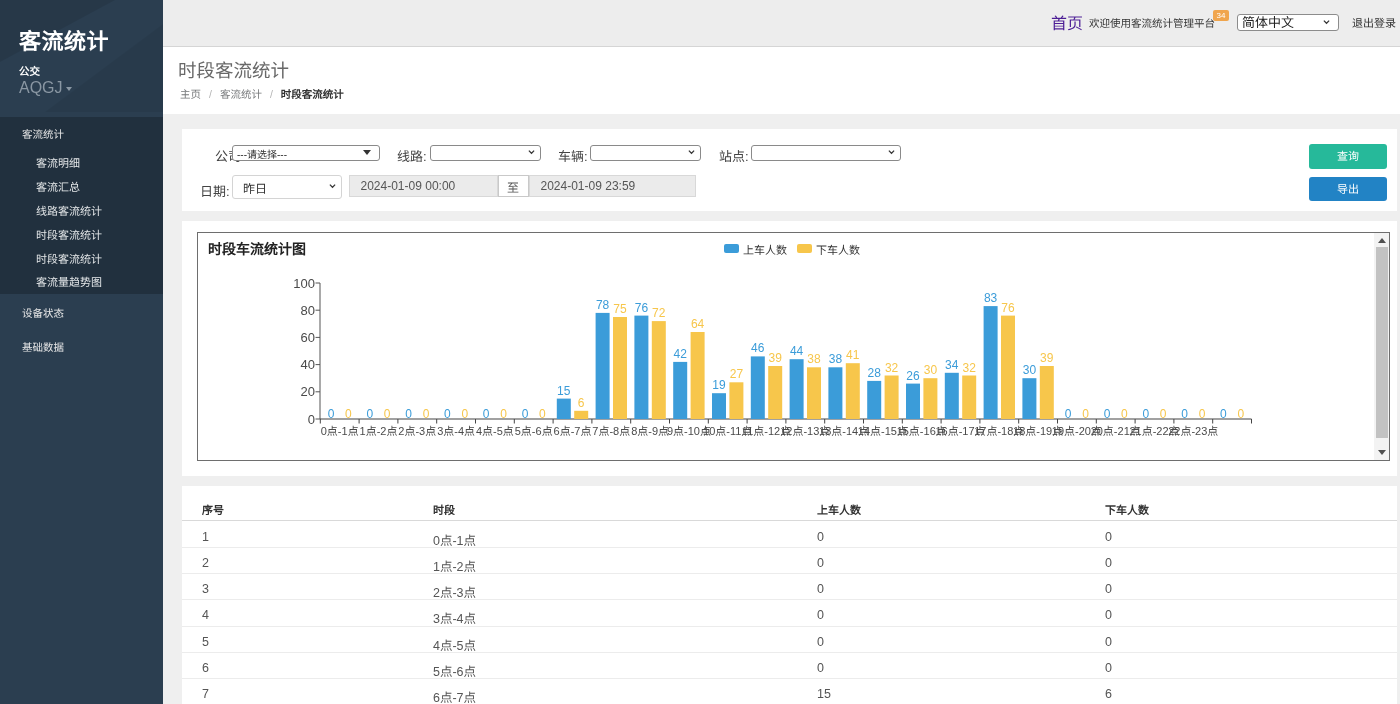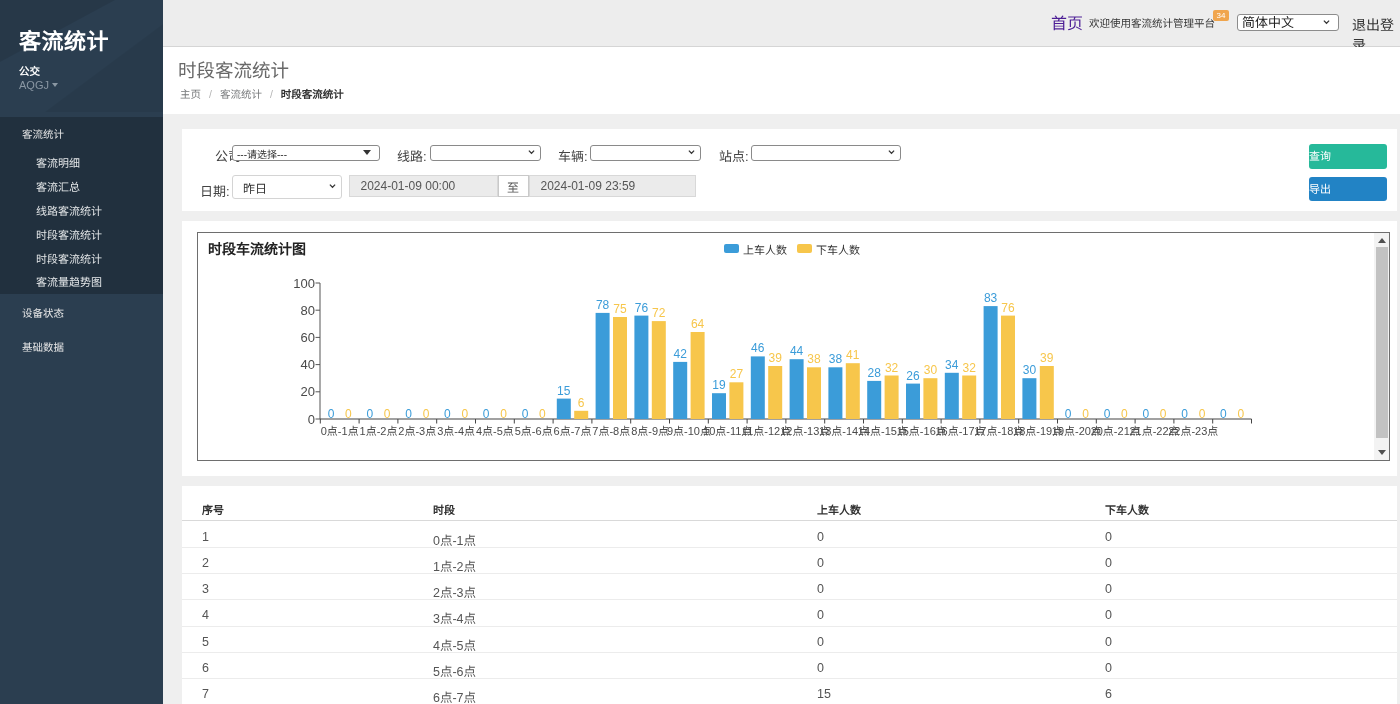--- a/index.html
+++ b/index.html
@@ -3,52 +3,52 @@
 <style>
 *{margin:0;padding:0;box-sizing:border-box}
 html,body{width:1400px;height:704px;overflow:hidden}
 body{font-family:"Liberation Sans",sans-serif;position:relative;background:#EFEFEF;font-size:13px;color:#333}
 
 #side{position:absolute;left:0;top:0;width:163px;height:704px;background:#2B3E50;overflow:hidden}
 #side .facet1{position:absolute;left:0;top:0;width:0;height:0;border-top:62px solid rgba(0,0,0,.09);border-right:115px solid transparent}
 #side .facet2{position:absolute;right:0;top:24px;width:0;height:0;border-bottom:88px solid rgba(0,0,0,.05);border-left:118px solid transparent}
 #brand{position:absolute;left:19px;top:22.5px;font-size:22px;font-weight:bold;color:#fff;letter-spacing:0.5px}
 #co1{position:absolute;left:19px;top:63px;font-size:10.5px;font-weight:bold;color:#fff}
-#co2{position:absolute;left:19px;top:79px;font-size:11px;color:#8A97A3}
+#co2{position:absolute;left:19px;top:79px;font-size:16px;color:#8A97A3}
 #co2 .car{display:inline-block;width:0;height:0;border-left:3.5px solid transparent;border-right:3.5px solid transparent;border-top:4.5px solid #8A97A3;margin-left:3px;vertical-align:2px}
 #actblk{position:absolute;left:0;top:117px;width:163px;height:177px;background:rgba(0,0,0,.22)}
 .mitem{position:absolute;left:22px;font-size:10.5px;color:#E7E7E7}
 .msub{position:absolute;left:36px;font-size:11px;color:#E3E6E8}
 
 #topbar{position:absolute;left:163px;top:0;width:1237px;height:47px;background:#EDEDED;border-bottom:1px solid #D5D5D5}
 #home{position:absolute;left:1051px;top:9.5px;font-size:16px;color:#4c1d95}
 #welcome{position:absolute;left:1089px;top:14.5px;font-size:10.5px;color:#333}
 #badge{position:absolute;left:1213px;top:10px;width:16px;height:11px;background:#F0A54D;border-radius:2px;color:#fff;font-size:8px;line-height:11px;text-align:center}
 #lang{position:absolute;left:1237px;top:14px;width:102px;height:17px;background:#fff;border:1px solid #8c8c8c;border-radius:3px;font-size:13px;color:#222;line-height:15px;padding-left:4px}
-#logout{position:absolute;left:1352px;top:13.5px;font-size:14px;color:#333}
+#logout{position:absolute;left:1352px;top:13.5px;font-size:11px;color:#333}
 
 #phead{position:absolute;left:163px;top:47px;width:1237px;height:67px;background:#fff}
 #ptitle{position:absolute;left:178px;top:55.5px;font-size:18.5px;color:#686868}
 #bcrumb{position:absolute;left:180px;top:85.5px;font-size:10.5px;color:#76787a}
 #bcrumb .sep{color:#b5b5b5;margin:0 8px}
 #bcrumb b{color:#333}
 
 .panel{position:absolute;left:182px;width:1215px;background:#fff}
 #fpanel{top:129px;height:82px}
 #cpanel{top:221px;height:255px}
 #tpanel{top:486px;height:218px}
 
 .flabel{position:absolute;font-size:13px;color:#444}
 .sel{position:absolute;background:#fff;border:1px solid #8a8a8a;font-size:10px;color:#333;border-radius:3px}
 .sel .tx{position:absolute;left:4px;top:50%;transform:translateY(-50%);white-space:nowrap}
 .chev{position:absolute;right:5px;top:50%;width:7px;height:7px;transform:translateY(-65%)}
 .tri{position:absolute;right:8px;top:50%;margin-top:-2.5px;width:0;height:0;border-left:4.5px solid transparent;border-right:4.5px solid transparent;border-top:5.5px solid #333}
 .dinput{position:absolute;background:#EBEBEB;border:1px solid #D8D8D8;font-size:12px;color:#555}
 .dinput .tx{position:absolute;left:11px;top:50%;transform:translateY(-50%)}
-.btn{position:absolute;left:1309px;width:78px;height:24.5px;border-radius:3px;color:#fff;font-size:11px;line-height:24.5px}
+.btn{position:absolute;left:1309px;width:78px;height:24.5px;border-radius:3px;color:#fff;font-size:11px;text-align:center;line-height:24.5px}
 
 #cbox{position:absolute;left:196.5px;top:232px;width:1193px;height:229px;border:1px solid #6e6e6e;background:#fff}
 #ctitle{position:absolute;left:208px;top:237.5px;font-size:14px;font-weight:bold;color:#222}
 .leg{position:absolute;top:244px;width:15px;height:9px;border-radius:2px}
 .legt{position:absolute;top:241px;font-size:11px;color:#333}
 
 #sbar{position:absolute;left:1374px;top:233px;width:15px;height:227px;background:#F3F3F3}
 #sbar .arr{position:absolute;left:3.5px;width:0;height:0;border-left:4px solid transparent;border-right:4px solid transparent}
 #sbar .thumb{position:absolute;left:1.5px;top:14px;width:12px;height:191px;background:#C2C2C2}
 

